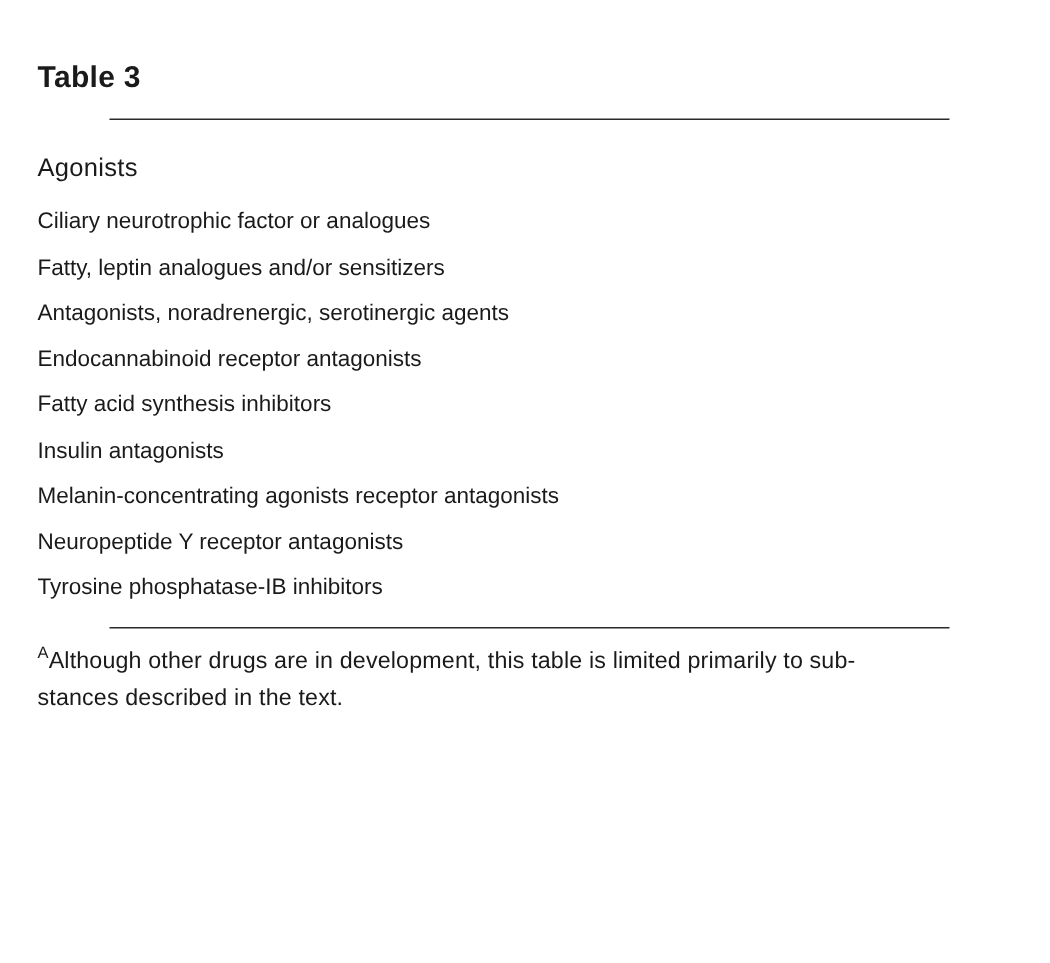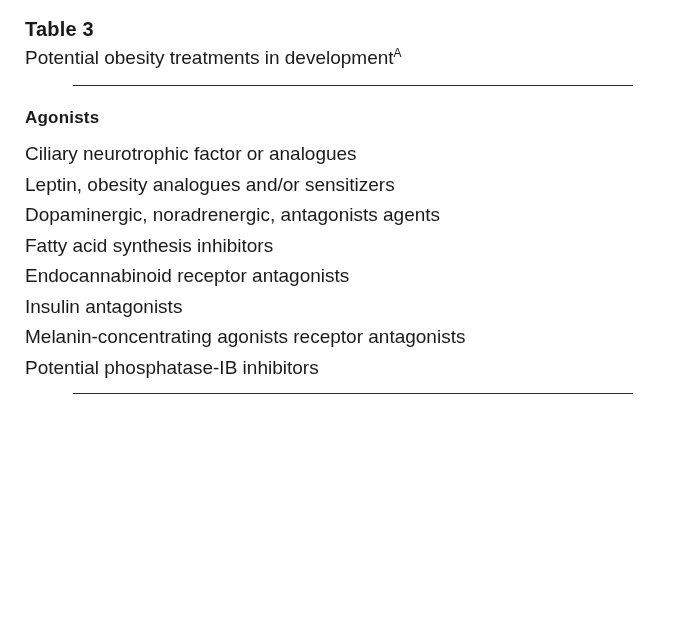--- a/index.html
+++ b/index.html
@@ -10,20 +10,21 @@
   body {
     width: 700px;
     height: 642px;
     color: #1a1a1a;
     font-family: "Liberation Sans", sans-serif;
     -webkit-font-smoothing: antialiased;
     overflow: hidden;
   }
   .page {
     padding: 16px 0 0 25px;
+    margin-top: 23px;
   }
   .table-label {
     font-size: 20px;
     font-weight: 700;
     line-height: 27px;
     letter-spacing: 0.2px;
   }
   .table-title {
     font-size: 19px;
     line-height: 29px;
@@ -39,61 +40,64 @@
     border: none;
     border-top: 1.6px solid #2a2a2a;
     height: 0;
   }
   .rule-top { margin-top: 13px; }
   .rule-bottom { margin-top: 10px; }
   .section-heading {
     font-size: 17px;
     line-height: 30px;
     letter-spacing: 0.2px;
-    font-weight: bold;
   }
   .sec1 .section-heading { margin-top: 17px; margin-bottom: 6px; }
   .sec2 .section-heading { margin-top: 6px; margin-bottom: 8px; }
   .row {
-    font-size: 19px;
+    font-size: 15px;
     line-height: 30.5px;
     white-space: nowrap;
   }
   .footnote {
     margin-top: 9px;
     font-size: 15.5px;
     line-height: 25px;
     letter-spacing: 0.1px;
   }
   .footnote sup { font-size: 11px; }
 </style>
 </head>
 <body>
 
 <div class="page">
 
   <div class="table-label">Table 3</div>
 
-  <div class="table-title">
-    <span>Potential obesity treatments in development</span><sup>A</sup>
-  </div>
 
   <div class="rule rule-top"></div>
 
   <div class="section sec1">
     <div class="section-heading">Agonists</div>
     <div class="row">Ciliary neurotrophic factor or analogues</div>
-    <div class="row">Leptin, obesity analogues and/or sensitizers</div>
-    <div class="row">Dopaminergic, noradrenergic, antagonists agents</div>
+    <div class="row">Fatty, leptin analogues and/or sensitizers</div>
+    <div class="row">Antagonists, noradrenergic, serotinergic agents</div>
   </div>
 
   <div class="section sec2">
+    <div class="row">Endocannabinoid receptor antagonists</div>
     <div class="row">Fatty acid synthesis inhibitors</div>
-    <div class="row">Endocannabinoid receptor antagonists</div>
     <div class="row">Insulin antagonists</div>
     <div class="row">Melanin-concentrating agonists receptor antagonists</div>
-    <div class="row">Potential phosphatase-IB inhibitors</div>
+    <div class="row">Neuropeptide Y receptor antagonists</div>
+    <div class="row">Tyrosine phosphatase-IB inhibitors</div>
   </div>
 
   <div class="rule rule-bottom"></div>
 
+  <div class="footnote">
+    <div class="footnote-line">
+      <sup>A</sup><span>Although other drugs are in development, this table is limited primarily to sub-</span>
+    </div>
+    <div class="footnote-line">stances described in the text.</div>
+  </div>
 
 </div>
 
 </body></html>

